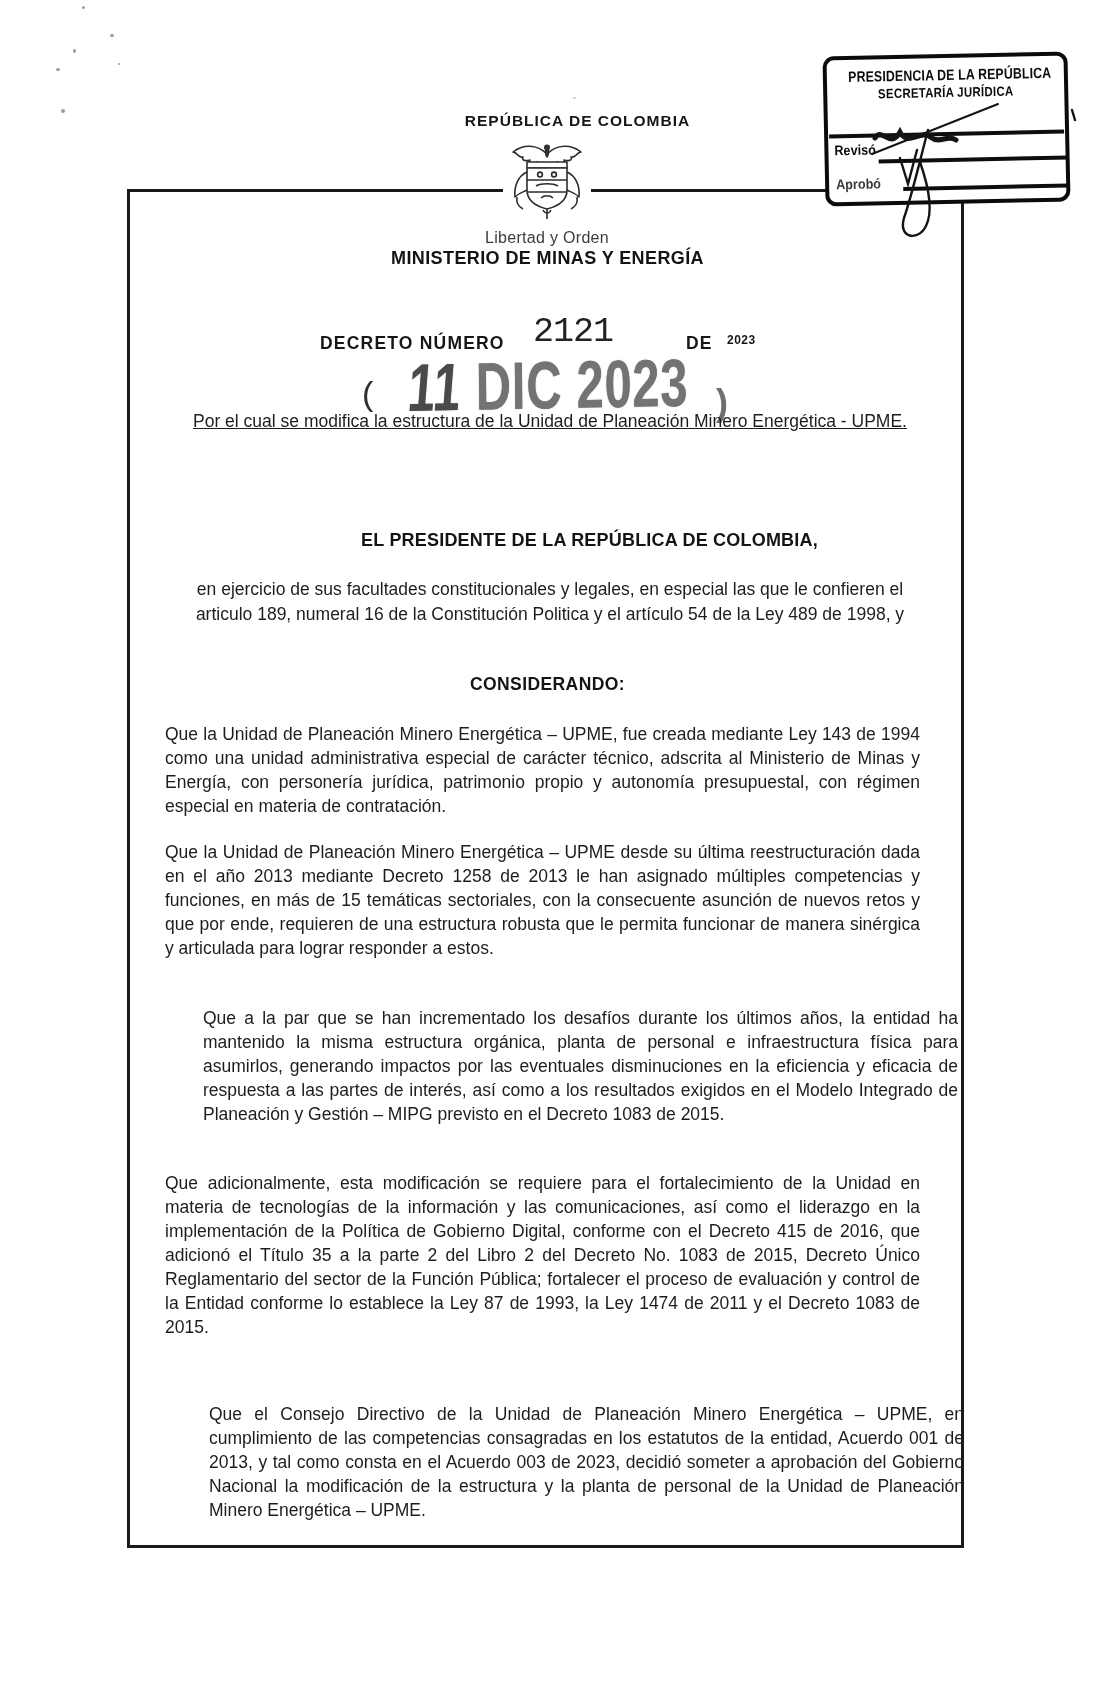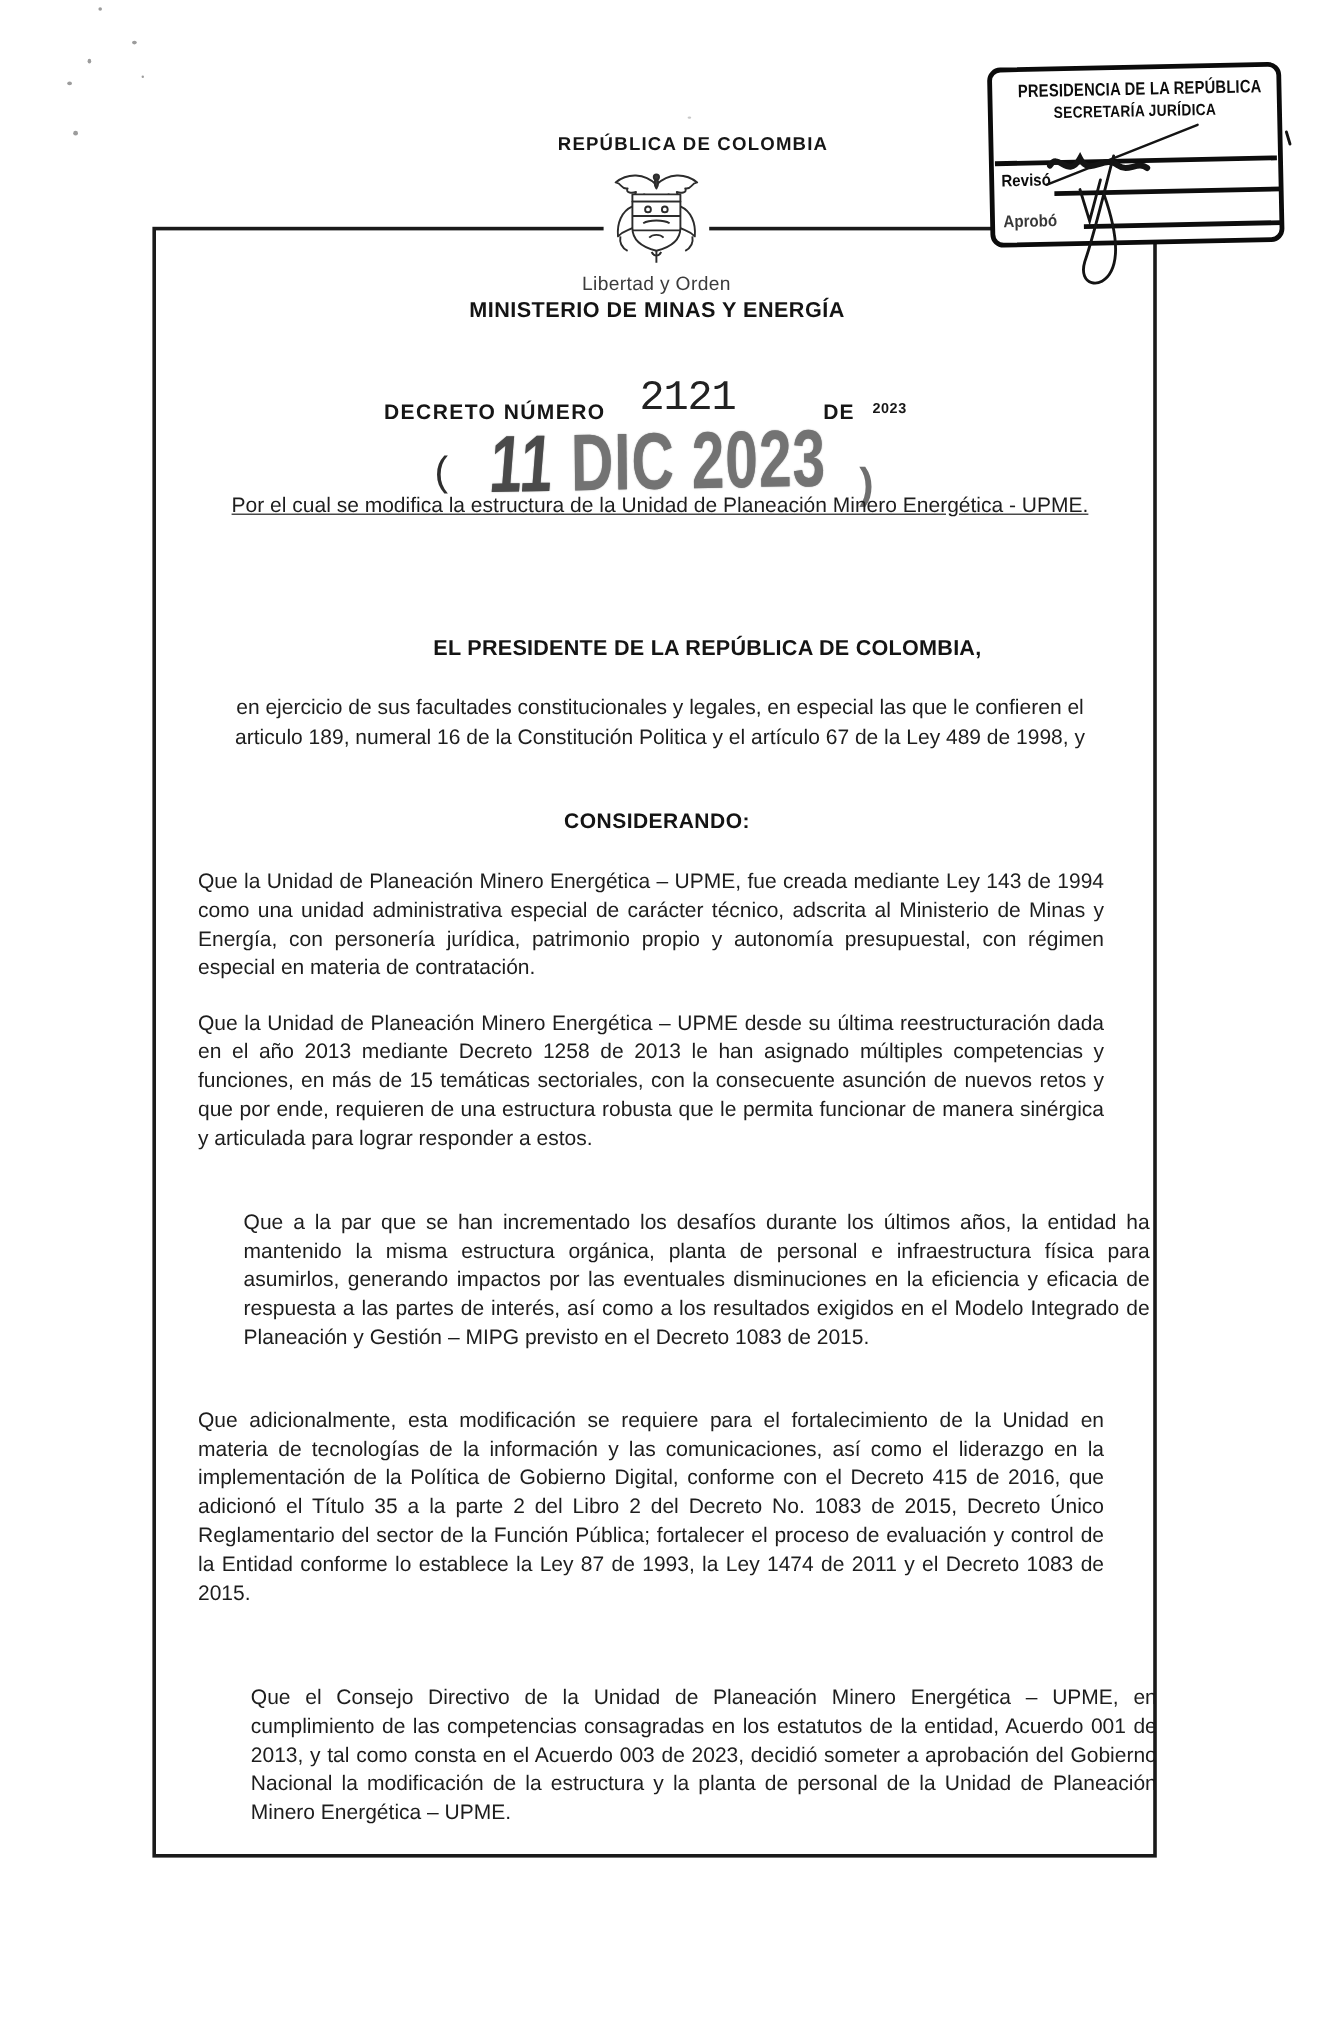--- a/index.html
+++ b/index.html
@@ -169,21 +169,21 @@
       <path d="M108 40 C100 70 92 105 84 128 C78 148 98 152 106 136 C114 120 108 95 100 72" stroke-width="2.4"></path>
       <path d="M97 60 L88 94 L80 68" stroke-width="2.4"></path>
       <path d="M252 20 L255 30" stroke-width="2.4"></path>
     </g>
   </svg>
 
   <div class="subtitle">Por el cual se modifica la estructura de la Unidad de Planeación Minero Energética - UPME.</div>
 
   <div class="president">EL PRESIDENTE DE LA REPÚBLICA DE COLOMBIA,</div>
 
-  <div class="preamble">en ejercicio de sus facultades constitucionales y legales, en especial las que le confieren el articulo 189, numeral 16 de la Constitución Politica y el artículo 67 de la Ley 489 de 1998, y</div>
+  <div class="preamble">en ejercicio de sus facultades constitucionales y legales, en especial las que le confieren el articulo 189, numeral 16 de la Constitución Politica y el artículo 54 de la Ley 489 de 1998, y</div>
 
   <div class="considerando">CONSIDERANDO:</div>
 
   <p class="para p-1">Que la Unidad de Planeación Minero Energética – UPME, fue creada mediante Ley 143 de 1994 como una unidad administrativa especial de carácter técnico, adscrita al Ministerio de Minas y Energía, con personería jurídica, patrimonio propio y autonomía presupuestal, con régimen especial en materia de contratación.</p>
   <p class="para p-2">Que la Unidad de Planeación Minero Energética – UPME desde su última reestructuración dada en el año 2013 mediante Decreto 1258 de 2013 le han asignado múltiples competencias y funciones, en más de 15 temáticas sectoriales, con la consecuente asunción de nuevos retos y que por ende, requieren de una estructura robusta que le permita funcionar de manera sinérgica y articulada para lograr responder a estos.</p>
   <p class="para p-3">Que a la par que se han incrementado los desafíos durante los últimos años, la entidad ha mantenido la misma estructura orgánica, planta de personal e infraestructura física para asumirlos, generando impactos por las eventuales disminuciones en la eficiencia y eficacia de respuesta a las partes de interés, así como a los resultados exigidos en el Modelo Integrado de Planeación y Gestión – MIPG previsto en el Decreto 1083 de 2015.</p>
   <p class="para p-4">Que adicionalmente, esta modificación se requiere para el fortalecimiento de la Unidad en materia de tecnologías de la información y las comunicaciones, así como el liderazgo en la implementación de la Política de Gobierno Digital, conforme con el Decreto 415 de 2016, que adicionó el Título 35 a la parte 2 del Libro 2 del Decreto No. 1083 de 2015, Decreto Único Reglamentario del sector de la Función Pública; fortalecer el proceso de evaluación y control de la Entidad conforme lo establece la Ley 87 de 1993, la Ley 1474 de 2011 y el Decreto 1083 de 2015.</p>
   <p class="para p-5">Que el Consejo Directivo de la Unidad de Planeación Minero Energética – UPME, en cumplimiento de las competencias consagradas en los estatutos de la entidad, Acuerdo 001 de 2013, y tal como consta en el Acuerdo 003 de 2023, decidió someter a aprobación del Gobierno Nacional la modificación de la estructura y la planta de personal de la Unidad de Planeación Minero Energética – UPME.</p>
 
 </div>

